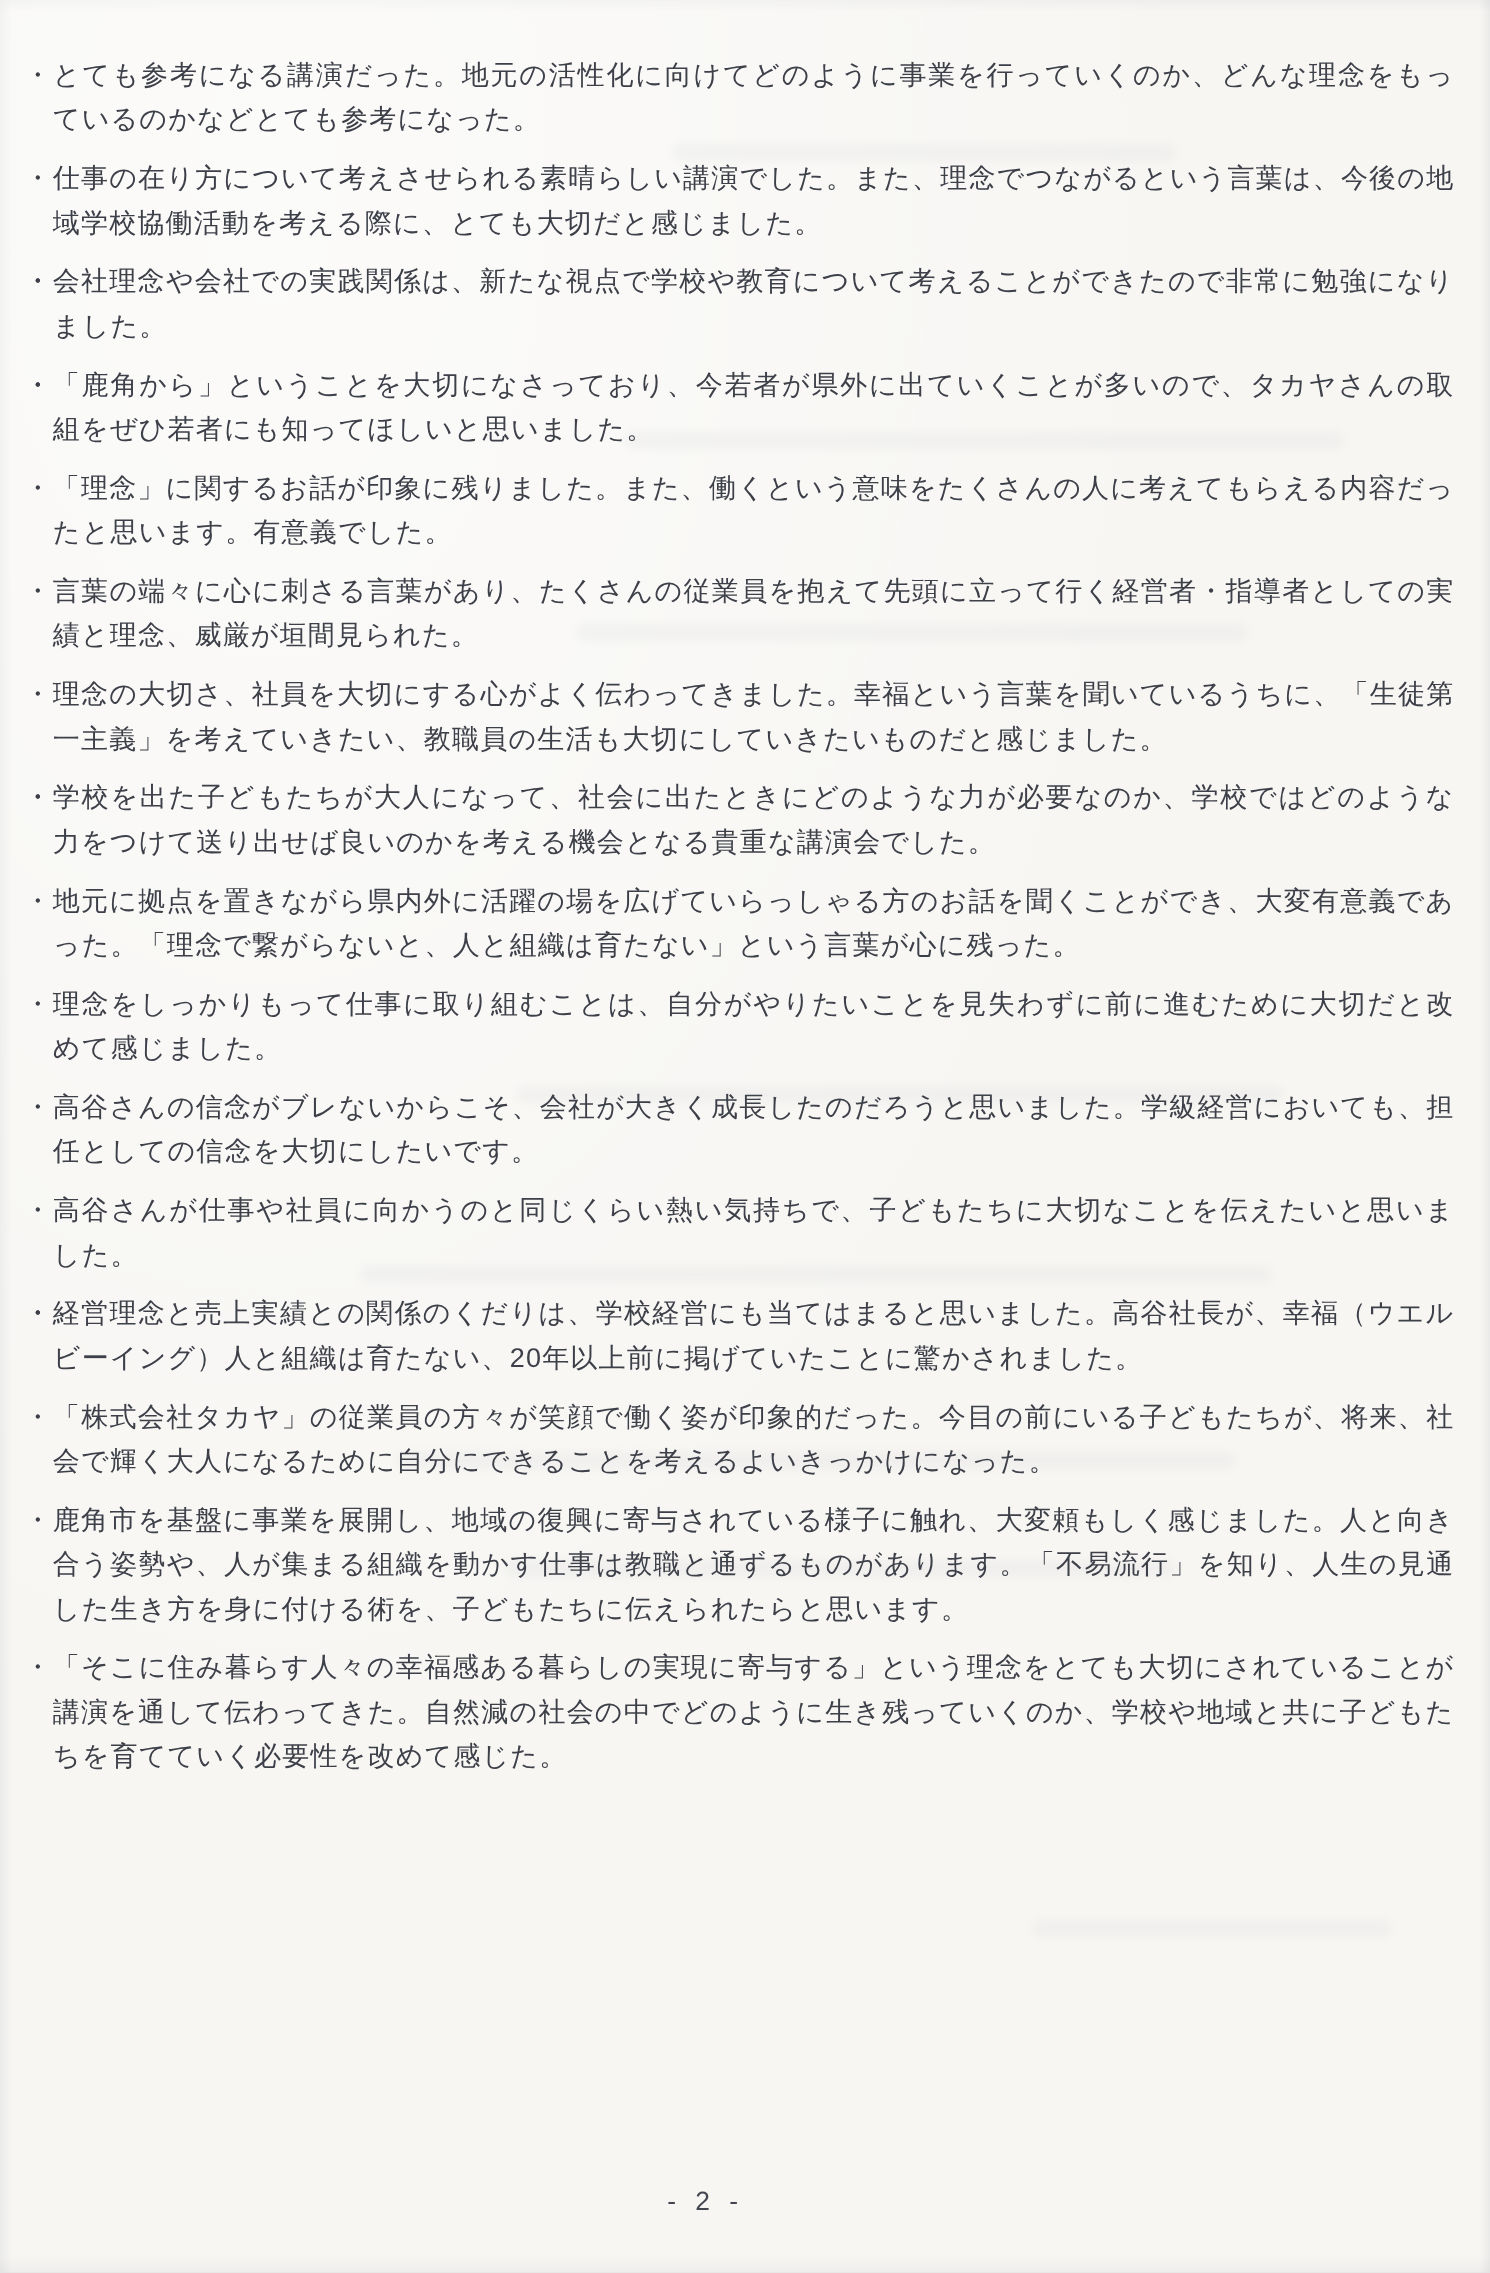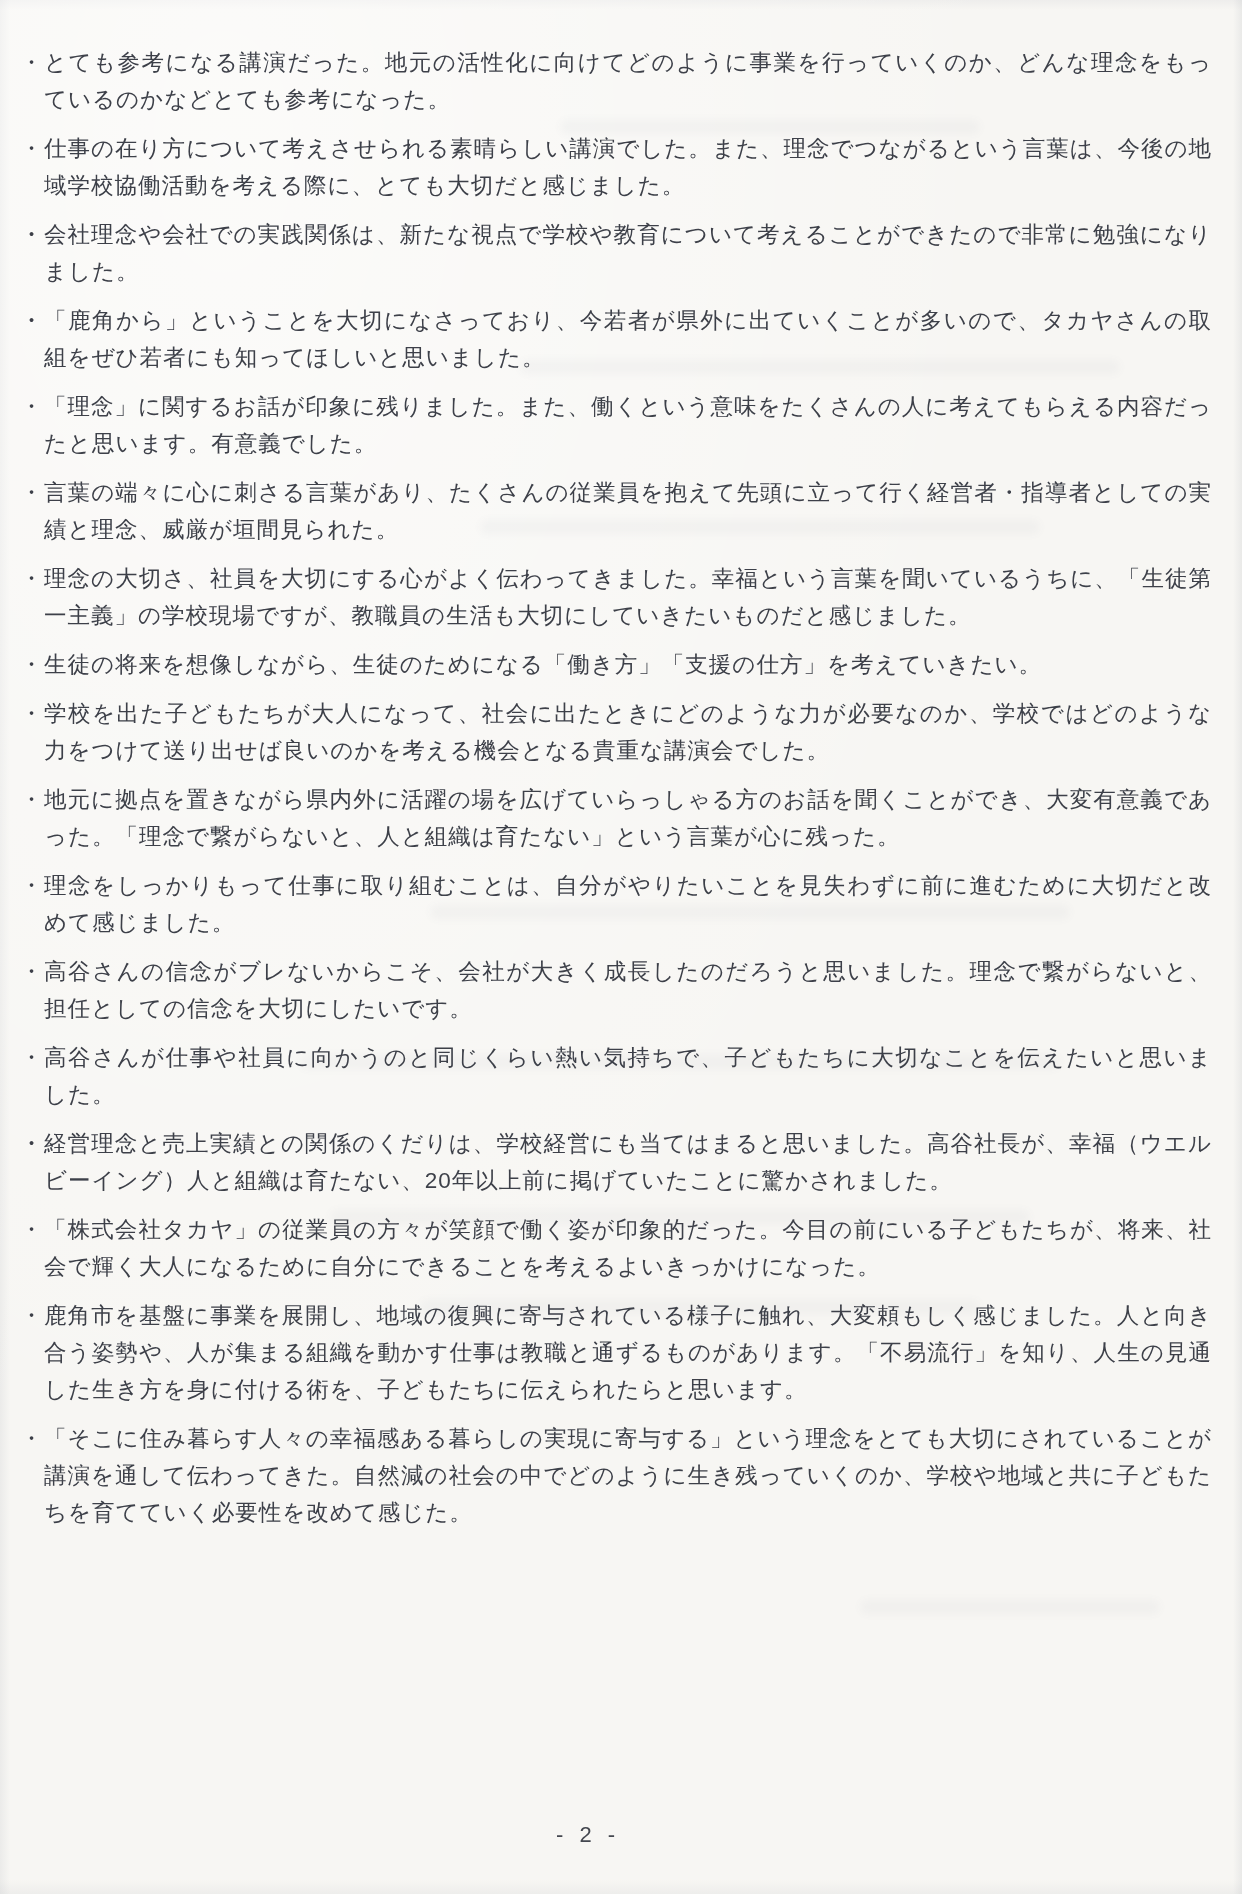--- a/index.html
+++ b/index.html
@@ -92,26 +92,26 @@
 
   <ul class="comment-list">
     <li class="comment"><span class="marker">・</span><span>とても参考になる講演だった。地元の活性化に向けてどのように事業を行っていくのか、どんな理念をもっているのかなどとても参考になった。</span></li>
     <li class="comment"><span class="marker">・</span><span>仕事の在り方について考えさせられる素晴らしい講演でした。また、理念でつながるという言葉は、今後の地域学校協働活動を考える際に、とても大切だと感じました。</span></li>
     <li class="comment"><span class="marker">・</span></li>
     <li class="comment"><span class="marker">・</span><span>会社理念や会社での実践関係は、新たな視点で学校や教育について考えることができたので非常に勉強になりました。</span></li>
     <li class="comment"><span class="marker">・</span></li>
     <li class="comment"><span class="marker">・</span><span>「鹿角から」ということを大切になさっており、今若者が県外に出ていくことが多いので、タカヤさんの取組をぜひ若者にも知ってほしいと思いました。</span></li>
     <li class="comment"><span class="marker">・</span><span>「理念」に関するお話が印象に残りました。また、働くという意味をたくさんの人に考えてもらえる内容だったと思います。有意義でした。</span></li>
     <li class="comment"><span class="marker">・</span><span>言葉の端々に心に刺さる言葉があり、たくさんの従業員を抱えて先頭に立って行く経営者・指導者としての実績と理念、威厳が垣間見られた。</span></li>
-    <li class="comment"><span class="marker">・</span><span>理念の大切さ、社員を大切にする心がよく伝わってきました。幸福という言葉を聞いているうちに、「生徒第一主義」の学校現場ですが、教職員の生活も大切にしていきたいものだと感じました。</span></li>
-    <li class="comment"><span class="marker">・</span><span>生徒の将来を想像しながら、生徒のためになる「働き方」「支援の仕方」を考えていきたい。</span></li>
+    <li class="comment"><span class="marker">・</span><span>理念の大切さ、社員を大切にする心がよく伝わってきました。幸福という言葉を聞いているうちに、「生徒第一主義」を考えていきたい、教職員の生活も大切にしていきたいものだと感じました。</span></li>
+    <li class="comment"><span class="marker">・</span></li>
     <li class="comment"><span class="marker">・</span><span>学校を出た子どもたちが大人になって、社会に出たときにどのような力が必要なのか、学校ではどのような力をつけて送り出せば良いのかを考える機会となる貴重な講演会でした。</span></li>
     <li class="comment"><span class="marker">・</span><span>地元に拠点を置きながら県内外に活躍の場を広げていらっしゃる方のお話を聞くことができ、大変有意義であった。「理念で繋がらないと、人と組織は育たない」という言葉が心に残った。</span></li>
     <li class="comment"><span class="marker">・</span><span>理念をしっかりもって仕事に取り組むことは、自分がやりたいことを見失わずに前に進むために大切だと改めて感じました。</span></li>
-    <li class="comment"><span class="marker">・</span><span>高谷さんの信念がブレないからこそ、会社が大きく成長したのだろうと思いました。理念で繋がらないと、担任としての信念を大切にしたいです。</span></li>
+    <li class="comment"><span class="marker">・</span><span>高谷さんの信念がブレないからこそ、会社が大きく成長したのだろうと思いました。学級経営においても、担任としての信念を大切にしたいです。</span></li>
     <li class="comment"><span class="marker">・</span><span>高谷さんが仕事や社員に向かうのと同じくらい熱い気持ちで、子どもたちに大切なことを伝えたいと思いました。</span></li>
     <li class="comment"><span class="marker">・</span></li>
     <li class="comment"><span class="marker">・</span><span>経営理念と売上実績との関係のくだりは、学校経営にも当てはまると思いました。高谷社長が、幸福（ウエルビーイング）人と組織は育たない、20年以上前に掲げていたことに驚かされました。</span></li>
     <li class="comment"><span class="marker">・</span><span>「株式会社タカヤ」の従業員の方々が笑顔で働く姿が印象的だった。今目の前にいる子どもたちが、将来、社会で輝く大人になるために自分にできることを考えるよいきっかけになった。</span></li>
     <li class="comment"><span class="marker">・</span><span>鹿角市を基盤に事業を展開し、地域の復興に寄与されている様子に触れ、大変頼もしく感じました。人と向き合う姿勢や、人が集まる組織を動かす仕事は教職と通ずるものがあります。「不易流行」を知り、人生の見通した生き方を身に付ける術を、子どもたちに伝えられたらと思います。</span></li>
     <li class="comment"><span class="marker">・</span><span>「そこに住み暮らす人々の幸福感ある暮らしの実現に寄与する」という理念をとても大切にされていることが講演を通して伝わってきた。自然減の社会の中でどのように生き残っていくのか、学校や地域と共に子どもたちを育てていく必要性を改めて感じた。</span></li>
   </ul>
 
   <div class="page-number">- 2 -</div>
 </div>

